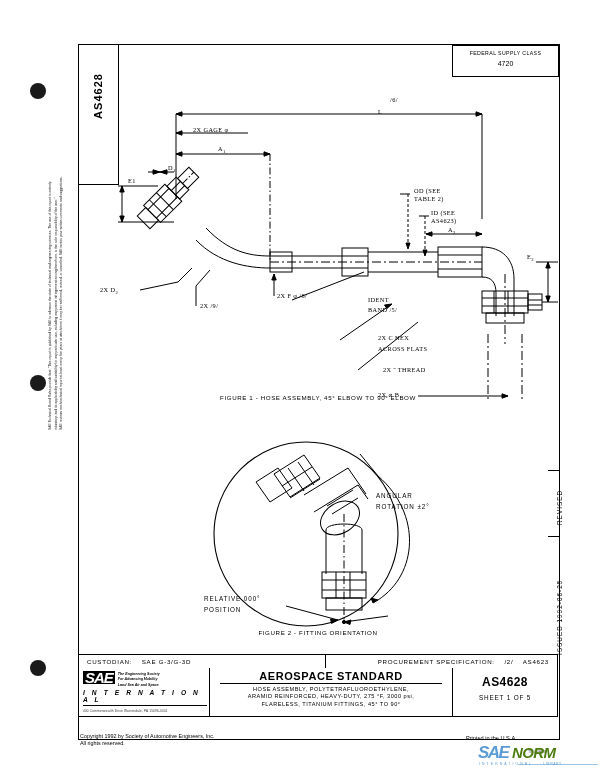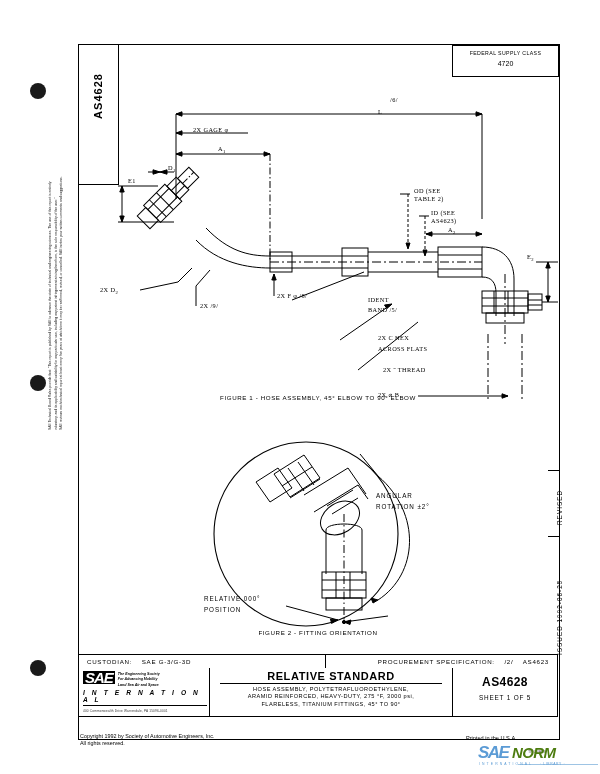--- a/index.html
+++ b/index.html
@@ -365,21 +365,21 @@
             <div class="sae-tag">For Advancing Mobility</div>
             <div class="sae-tag">Land Sea Air and Space</div>
           </div>
         </div>
         <div class="intl">I N T E R N A T I O N A L</div>
         <div class="rule"></div>
         <div class="addr">400 Commonwealth Drive  Warrendale, PA  15096-0001</div>
       </div>
 
       <div class="ttl">
-        <div class="big">RELATIVE STANDARD</div>
+        <div class="big">AEROSPACE STANDARD</div>
         <div class="bigrule"></div>
         <div class="desc">HOSE ASSEMBLY, POLYTETRAFLUOROETHYLENE,</div>
         <div class="desc">ARAMID REINFORCED, HEAVY-DUTY, 275 °F, 3000 psi,</div>
         <div class="desc">FLARELESS, TITANIUM FITTINGS, 45° TO 90°</div>
       </div>
 
       <div class="num">
         <div class="n">AS4628</div>
         <div class="s">SHEET 1 OF 5</div>
       </div>

